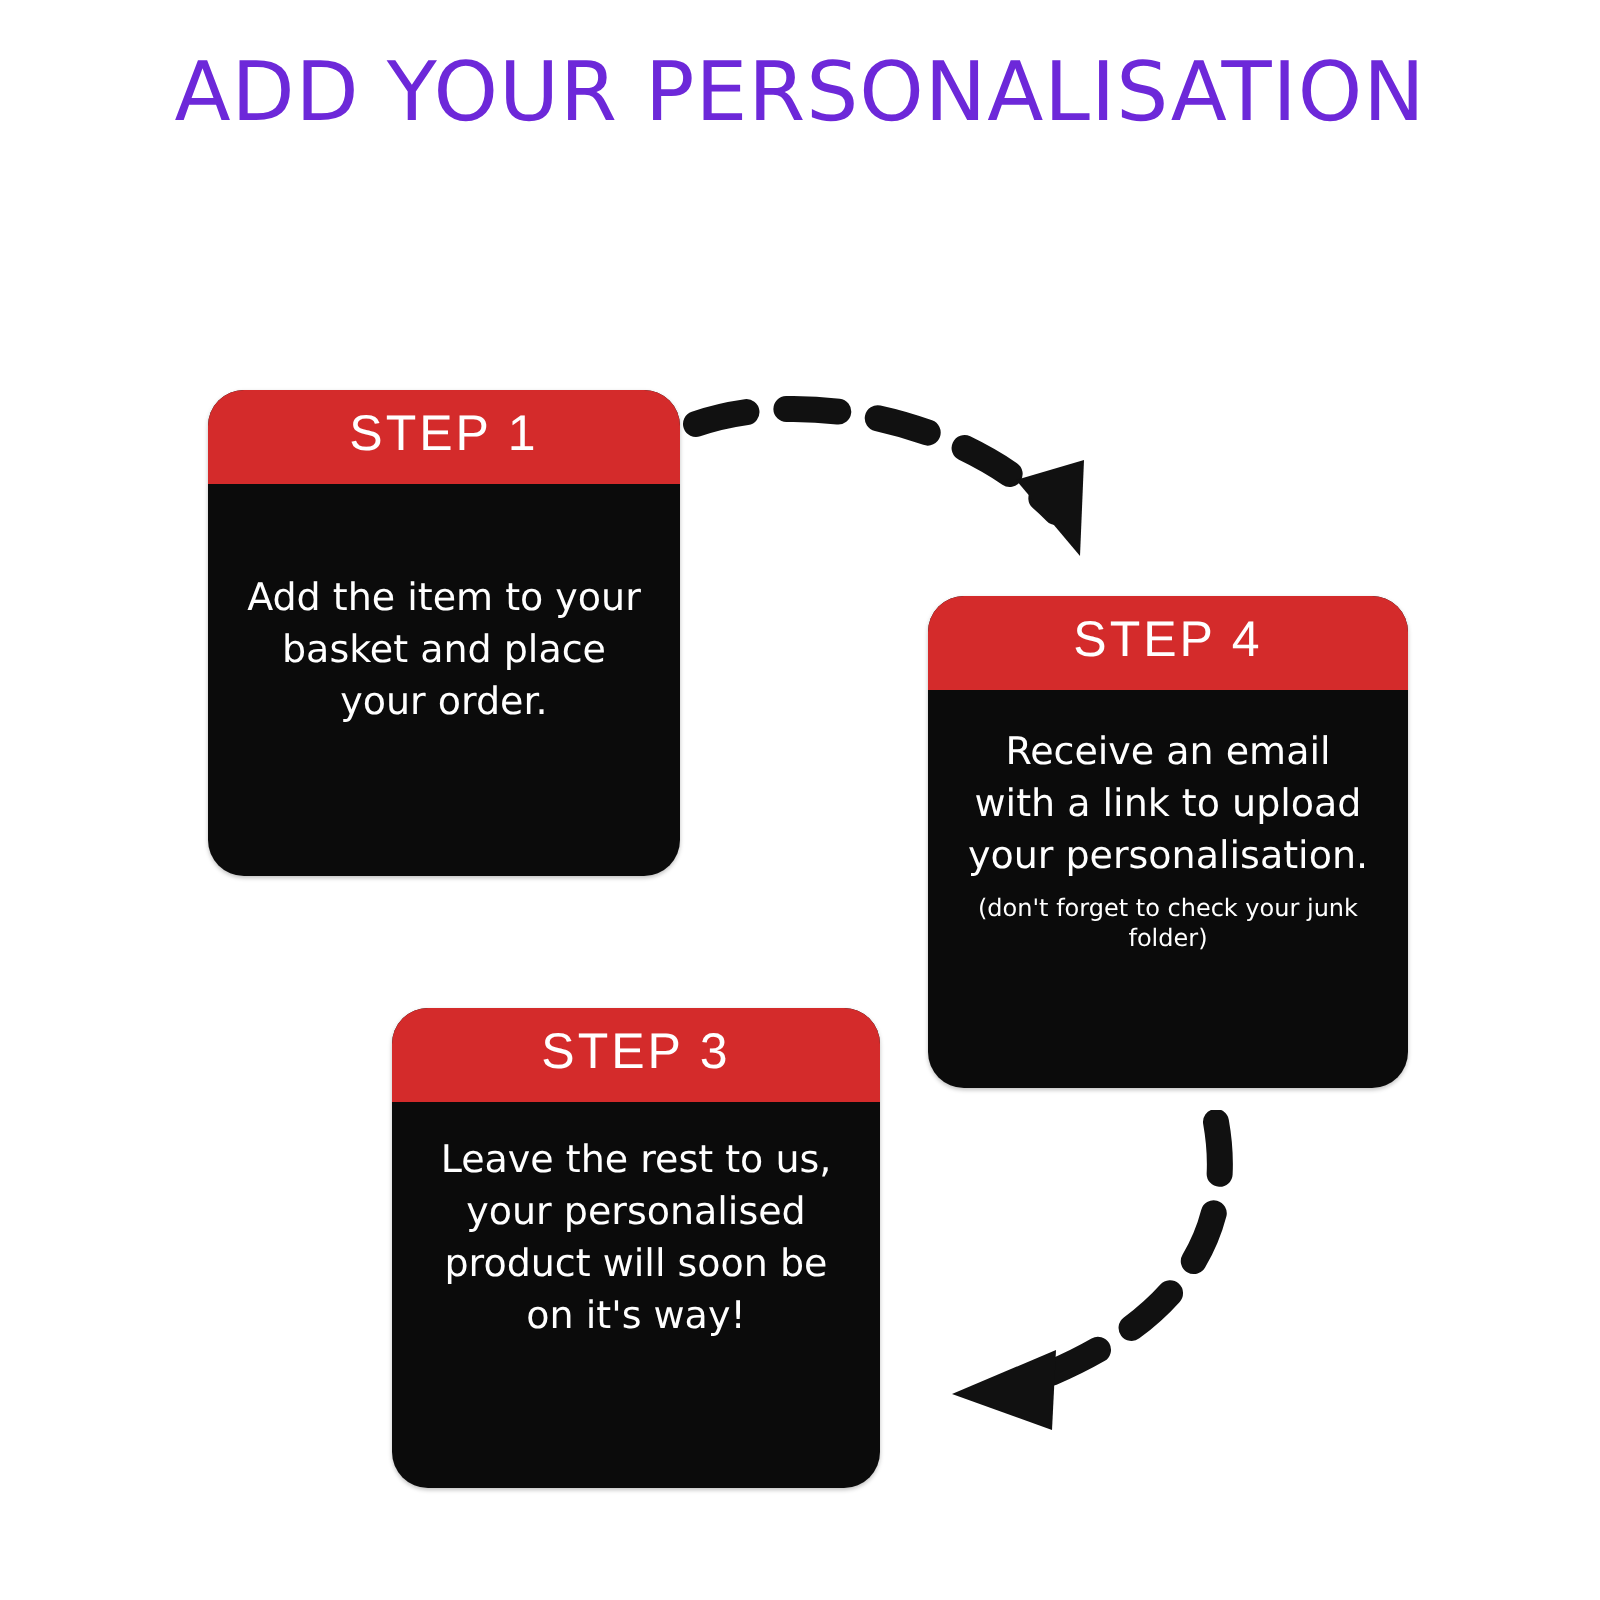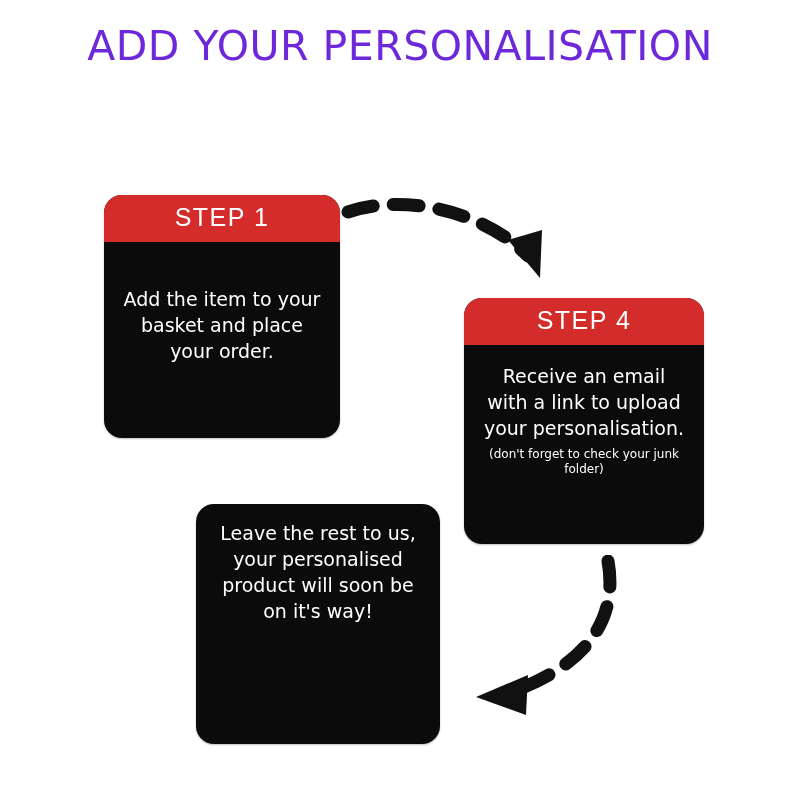--- a/index.html
+++ b/index.html
@@ -118,20 +118,21 @@
     <div class="card-body">Add the item to your basket and place your order.</div>
   </div>
 
   <div class="card" id="card-step-2">
     <div class="card-header">STEP 4</div>
     <div class="card-body">Receive an email with a link to upload your personalisation.</div>
     <div class="card-note">(don't forget to check your junk folder)</div>
   </div>
 
   <div class="card" id="card-step-3">
+    <div class="card-header">STEP 3</div>
     <div class="card-body">Leave the rest to us, your personalised product will soon be on it's way!</div>
   </div>
 
   <svg class="arrow" id="arrow-1" width="240" height="120" viewBox="0 0 240 120">
     <path d="M8,22 C60,4 140,18 188,66" fill="none" stroke="#111111" stroke-width="13" stroke-linecap="round" stroke-dasharray="26 20"></path>
     <path d="M168,50 L200,88 L202,40 Z" fill="#111111"></path>
   </svg>
 
   <svg class="arrow" id="arrow-2" width="180" height="170" viewBox="0 0 180 170">
     <path d="M158,6 C168,62 140,110 56,139" fill="none" stroke="#111111" stroke-width="13" stroke-linecap="round" stroke-dasharray="26 20"></path>

